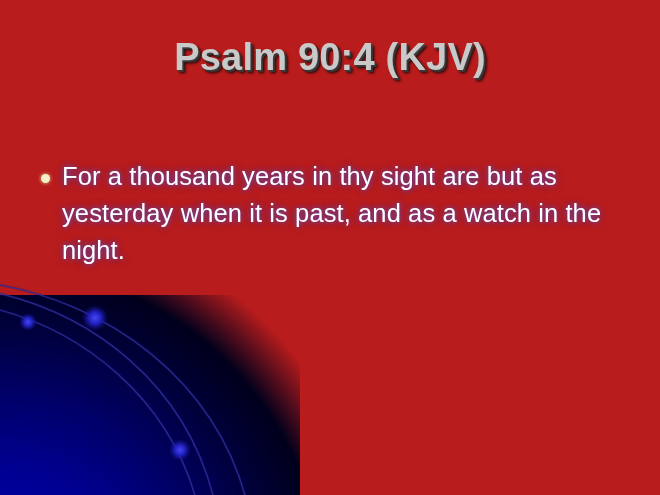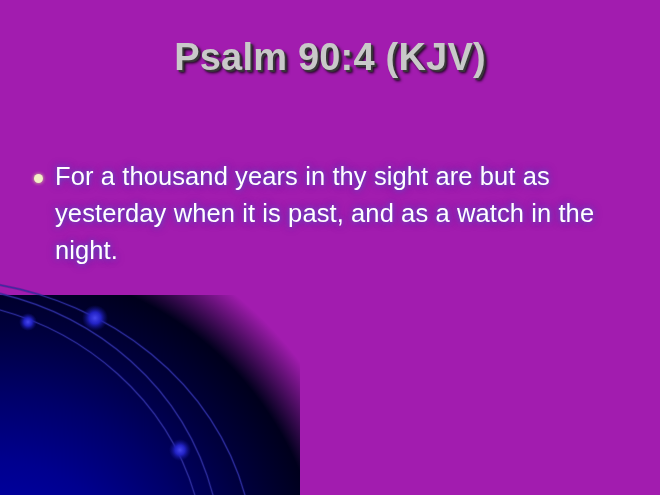--- a/index.html
+++ b/index.html
@@ -7,21 +7,21 @@
     padding: 0;
     background: #000000;
   }
   body {
     font-family: "Liberation Sans", sans-serif;
   }
   #slide {
     position: relative;
     width: 660px;
     height: 495px;
-    background: #a21caf;
+    background: #b91c1c;
     overflow: hidden;
   }
 
   
   #decor {
     position: absolute;
     left: 0;
     top: 255px;
     width: 340px;
     height: 240px;
@@ -61,21 +61,21 @@
     font-weight: bold;
     color: #c9c9c9;
     letter-spacing: 0.2px;
     text-shadow: 2px 2px 1px #3a3a3a, 3px 3px 3px rgba(0,0,0,0.9);
     white-space: nowrap;
   }
 
   
   #body {
     position: absolute;
-    left: 25px;
+    left: 32px;
     top: 158px;
     width: 596px;
   }
   .bullet-row {
     position: relative;
     display: block;
     padding-left: 30px;
   }
   .bullet-marker {
     position: absolute;

